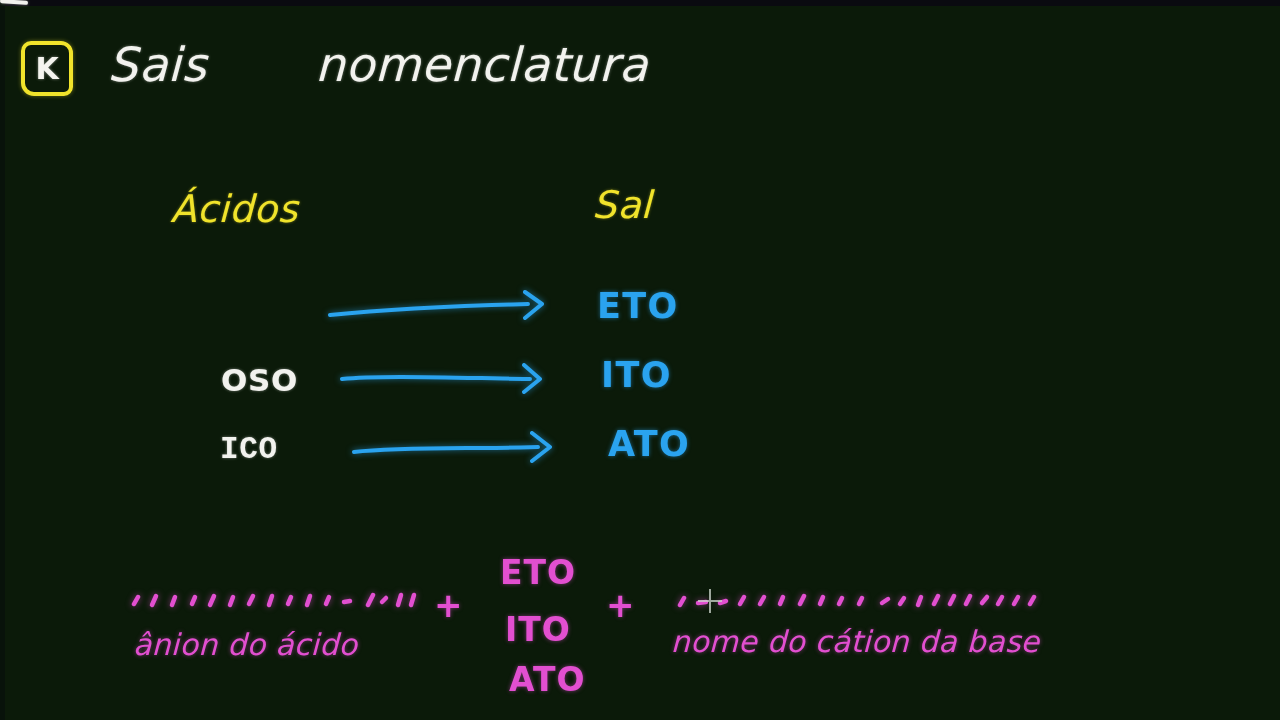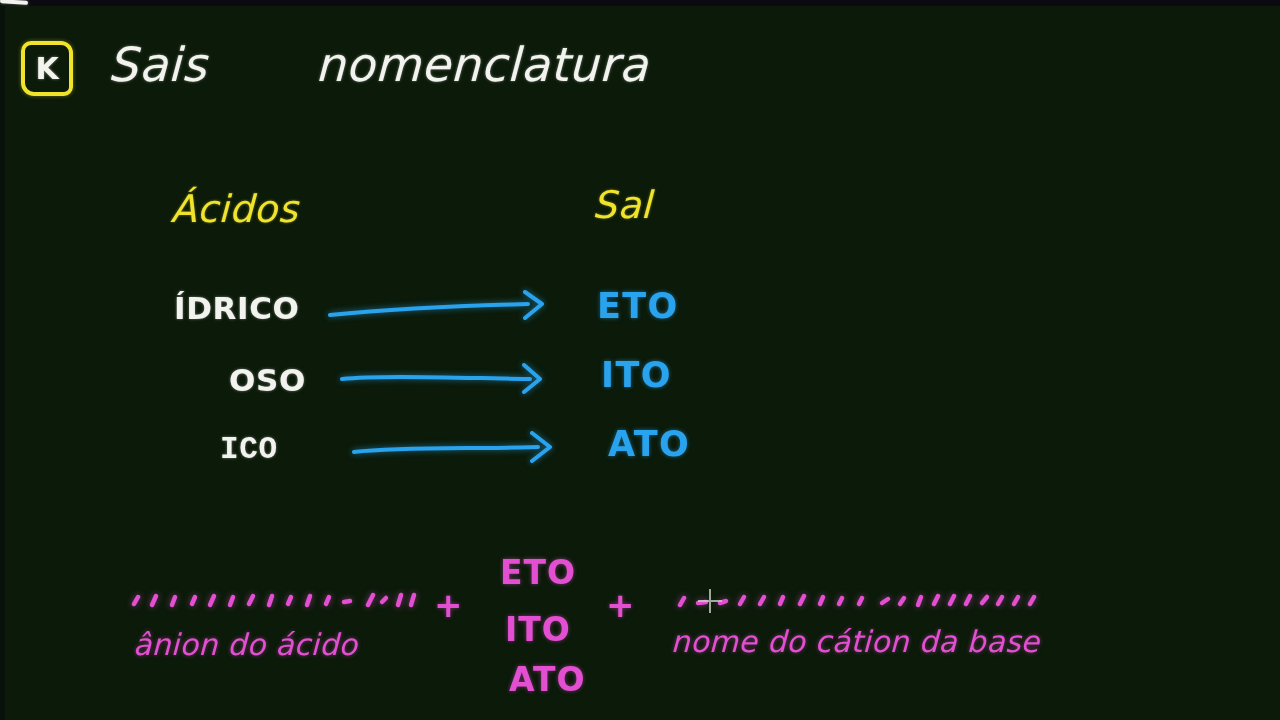--- a/index.html
+++ b/index.html
@@ -94,21 +94,21 @@
 
   
   #head-acidos { left: 172px; top: 190px; font-size: 38px; }
   #head-sal    { left: 594px; top: 186px; font-size: 38px; }
 
   
   .acid-label { font-size: 31px; letter-spacing: 0.02em; }
   .salt-label { font-size: 35px; letter-spacing: 0.04em; }
 
   #acid-0 { left: 174px; top: 293px; }
-  #acid-1 { left: 229px; top: 365px; }
+  #acid-1 { left: 221px; top: 365px; }
   #acid-2 { left: 220px; top: 434px; font-family: Liberation Mono, monospace; }
 
   #salt-0 { left: 597px; top: 289px; }
   #salt-1 { left: 601px; top: 358px; }
   #salt-2 { left: 608px; top: 427px; }
 
   
   .arrow-svg { position: absolute; overflow: visible; }
   #arrow-0 { left: 328px; top: 288px; }
   #arrow-1 { left: 340px; top: 357px; }
@@ -173,21 +173,20 @@
   <div class="hw white cursive" id="title">
     <span>Sais</span>
     <span style="display:inline-block;width:78px"></span>
     <span>nomenclatura</span>
   </div>
   <div id="title-dash"></div>
 
   <div class="hw yellow cursive" id="head-acidos">Ácidos</div>
   <div class="hw yellow cursive" id="head-sal">Sal</div>
 
-  <div class="hw white acid-label" id="acid-0">ÍDRICO</div>
   <div class="hw white acid-label" id="acid-1">OSO</div>
   <div class="hw white acid-label" id="acid-2">ICO</div>
 
   <svg class="arrow-svg" id="arrow-0" width="228" height="40" viewBox="0 0 228 40">
     <path class="arrow-path" d="M2 27 C 50 22, 120 18, 200 16"></path>
     <path class="arrow-path" d="M197 4 L 214 16 L 197 30"></path>
   </svg>
   <svg class="arrow-svg" id="arrow-1" width="216" height="40" viewBox="0 0 216 40">
     <path class="arrow-path" d="M2 22 C 40 18, 120 21, 190 22"></path>
     <path class="arrow-path" d="M184 8 L 200 22 L 184 35"></path>

